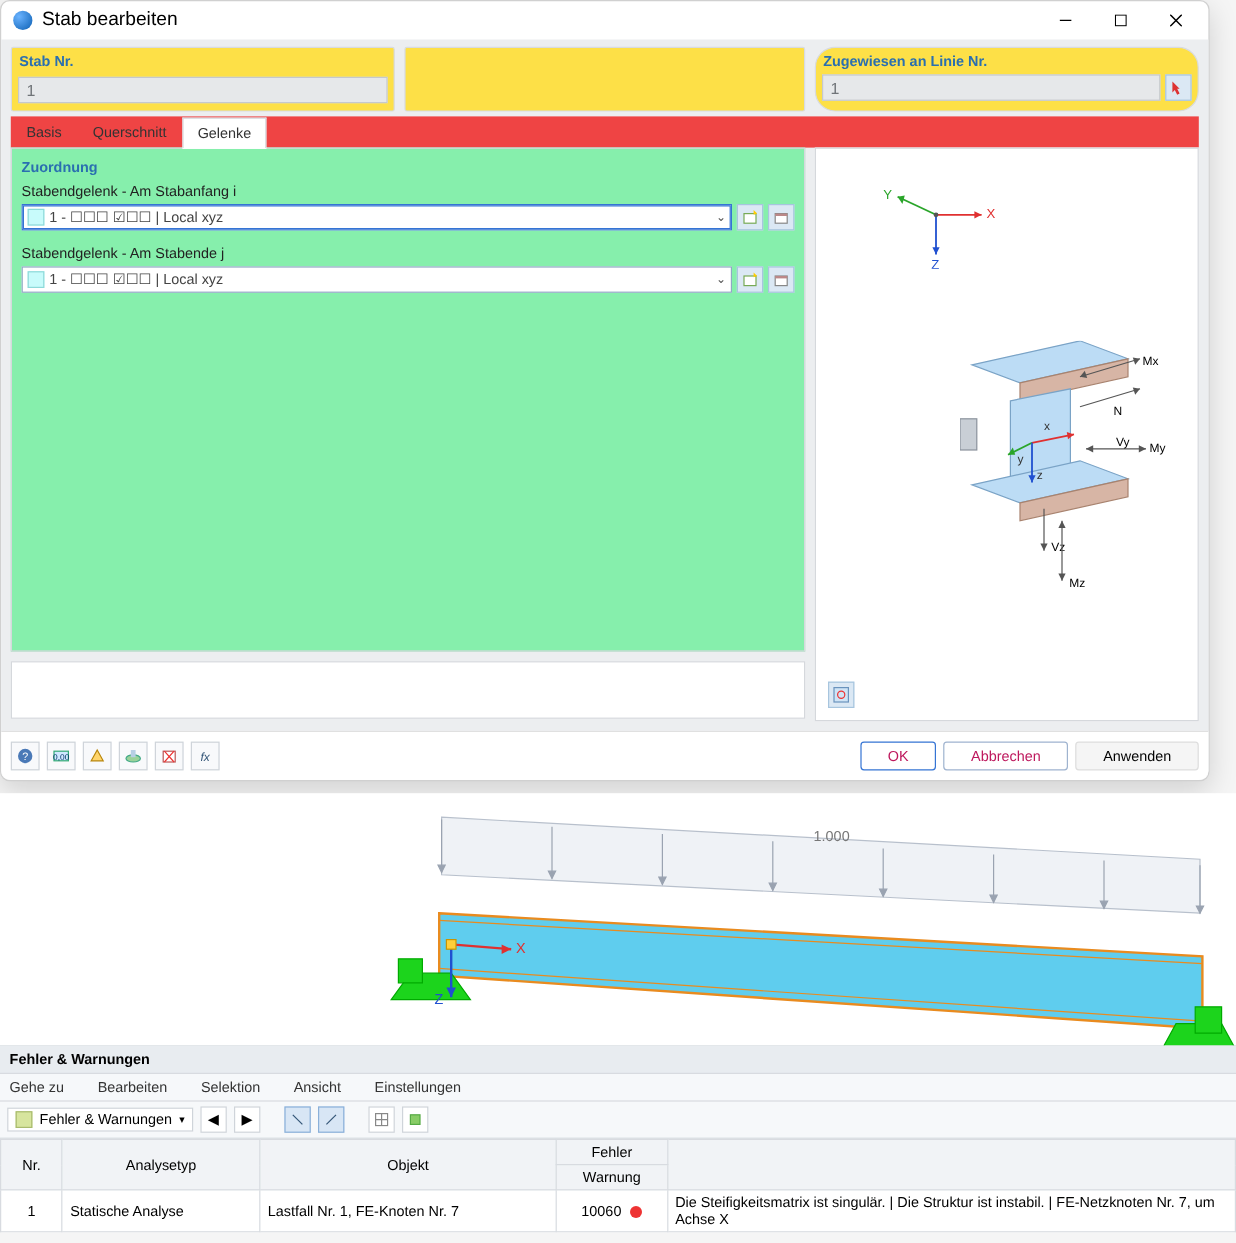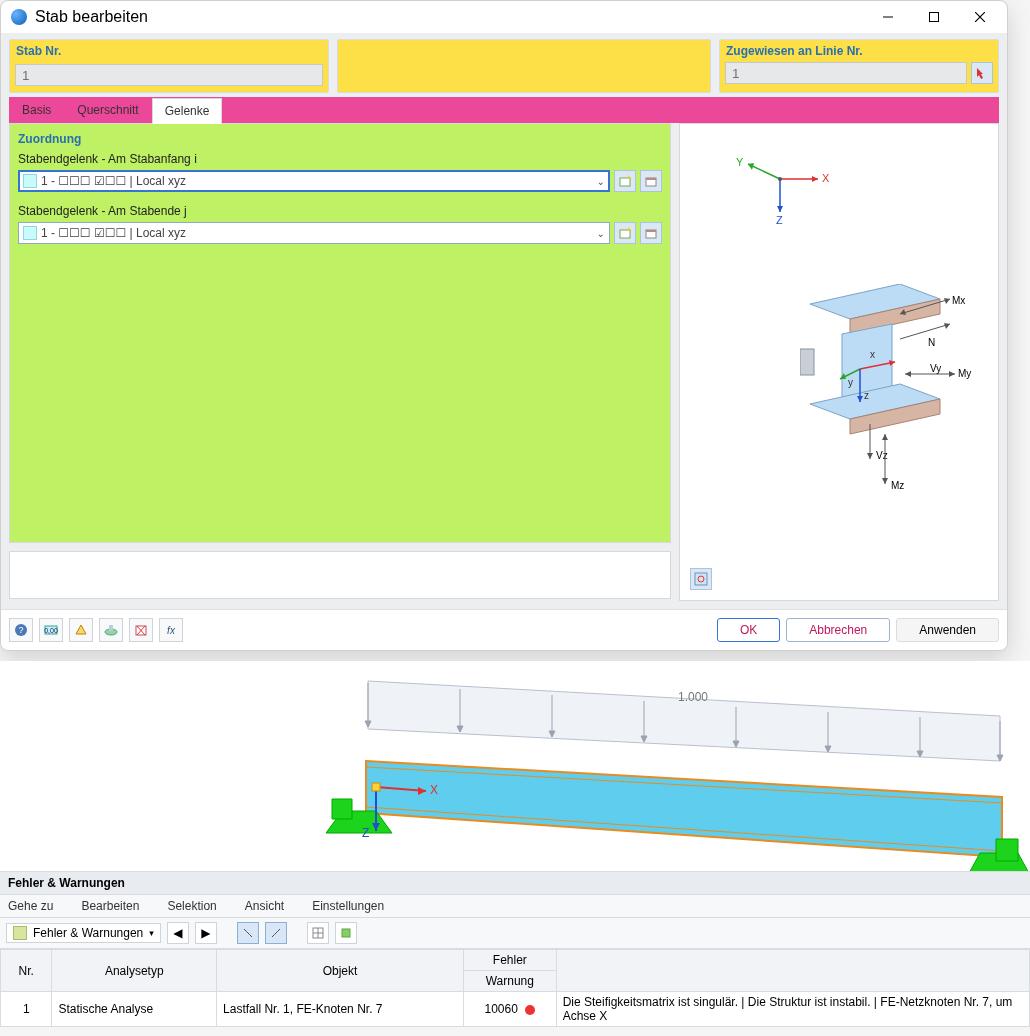--- a/index.html
+++ b/index.html
@@ -26,38 +26,38 @@
 
   .top-row { display:flex; gap:8px; margin-bottom:4px; }
   .panel { background:#fde047; border:1px solid #d8dbdf; border-radius:2px; }
   .panel-head { color:#2a6fb0; font-weight:600; padding:4px 6px; font-size:12px; }
   .num-input {
     width: calc(100% - 10px); margin: 2px 5px 6px 5px; height:22px; padding:2px 6px;
     background:#e6e8ea; border:1px solid #c5c8cc; color:#707478;
   }
   .stab-nr-panel { width: 320px; }
   .mid-panel { flex:1; }
-  .line-panel { width: 280px; }
+  .line-panel { width: 320px; border-radius: 17px; }
   .line-row { display:flex; align-items:center; gap:4px; padding:0 5px 6px 5px; }
   .line-row .num-input { flex:1; margin:0;}
   .pick-btn {
     width:22px; height:22px; background:#dbe8f4; border:1px solid #a7c5de;
     display:flex; align-items:center; justify-content:center;
   }
 
   
-  .tabs-band { background:#ec4899; }
+  .tabs-band { background:#ef4444; }
   .tabs { display:flex; gap:0; margin-top:4px; }
   .tab { padding:5px 12px; color:#333; border:1px solid transparent; cursor:default; }
   .tab.active { background:#fff; border:1px solid #d5d8dc; border-bottom:1px solid #fff;
     position:relative; top:1px; }
 
   .mid-row { display:flex; gap:8px; margin-top:0; }
   .left-col { flex:1; display:flex; flex-direction:column; gap:8px; }
-  .zu-panel { background:#bef264; border:1px solid #d5d8dc; padding:8px; min-height:420px; }
+  .zu-panel { background:#86efac; border:1px solid #d5d8dc; padding:8px; min-height:420px; }
   .zu-head { color:#2a6fb0; font-weight:600; margin-bottom:6px; }
   .field-row { margin-bottom:12px; }
   .field-label { margin-bottom:4px; color:#222; }
   .field-line { display:flex; gap:4px; align-items:center; }
   .drop {
     flex:1; height:22px; border:1px solid #90a8c4; background:#fff; display:flex;
     align-items:center; padding:0 4px; gap:4px;
   }
   .drop.sel { border-color:#3574d4; box-shadow: inset 0 0 0 1px #3574d4; }
   .drop .sw { width:14px; height:14px; background:#c8fbfb; border:1px solid #8ed9d9; }

